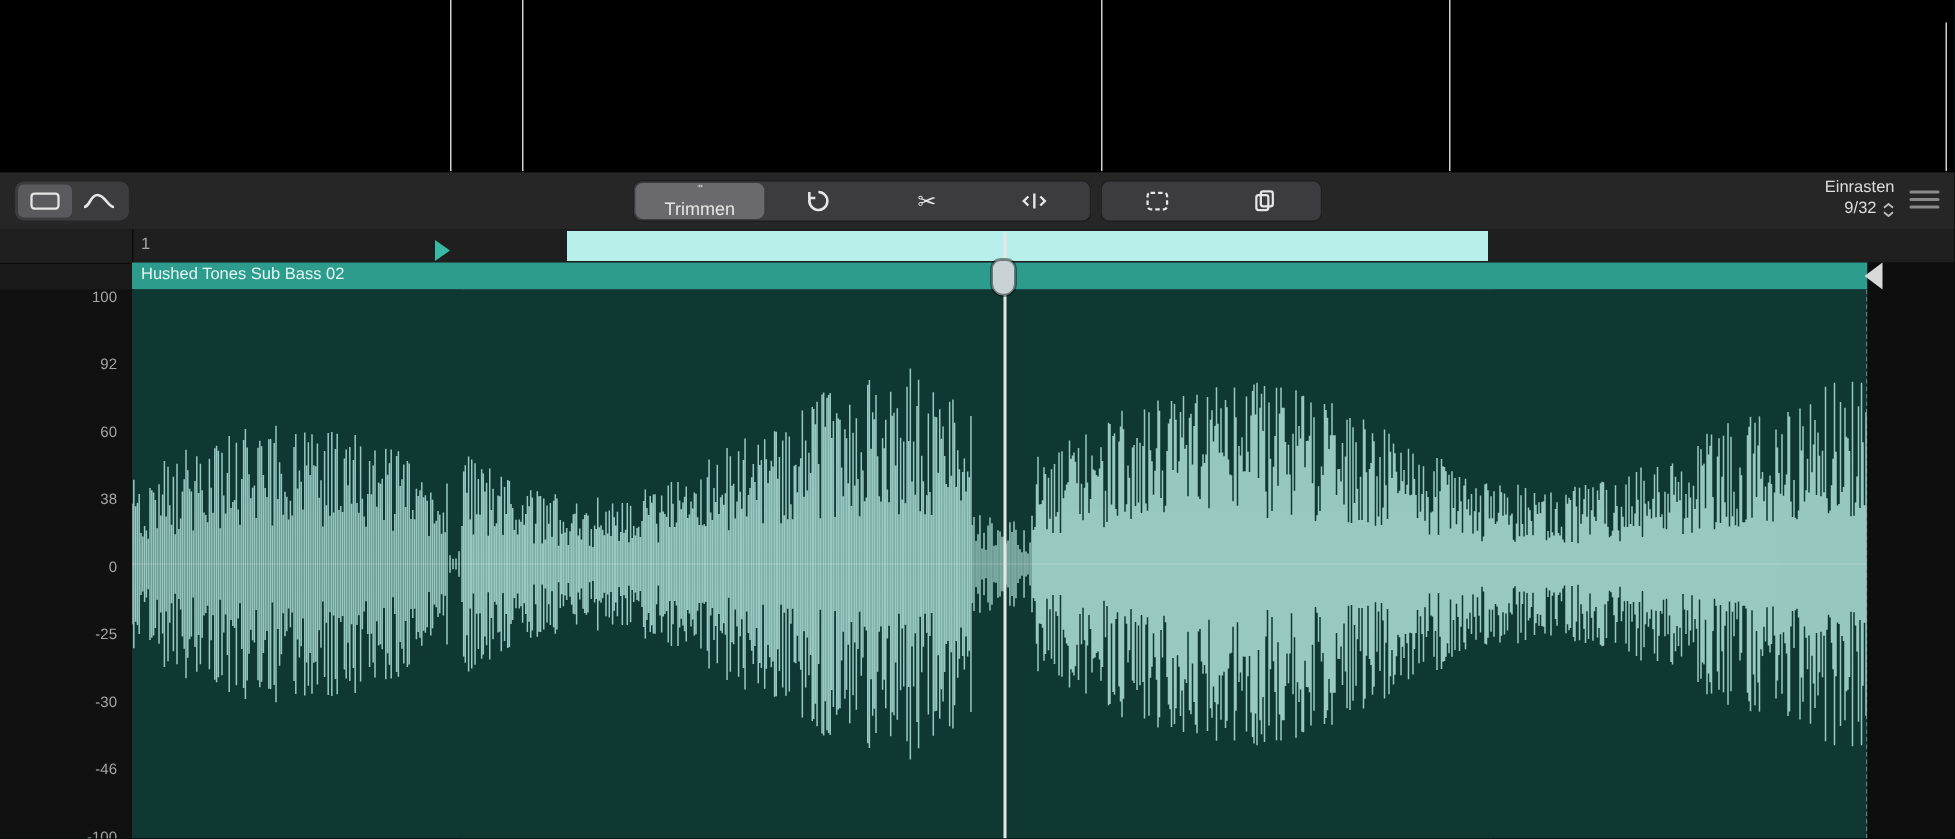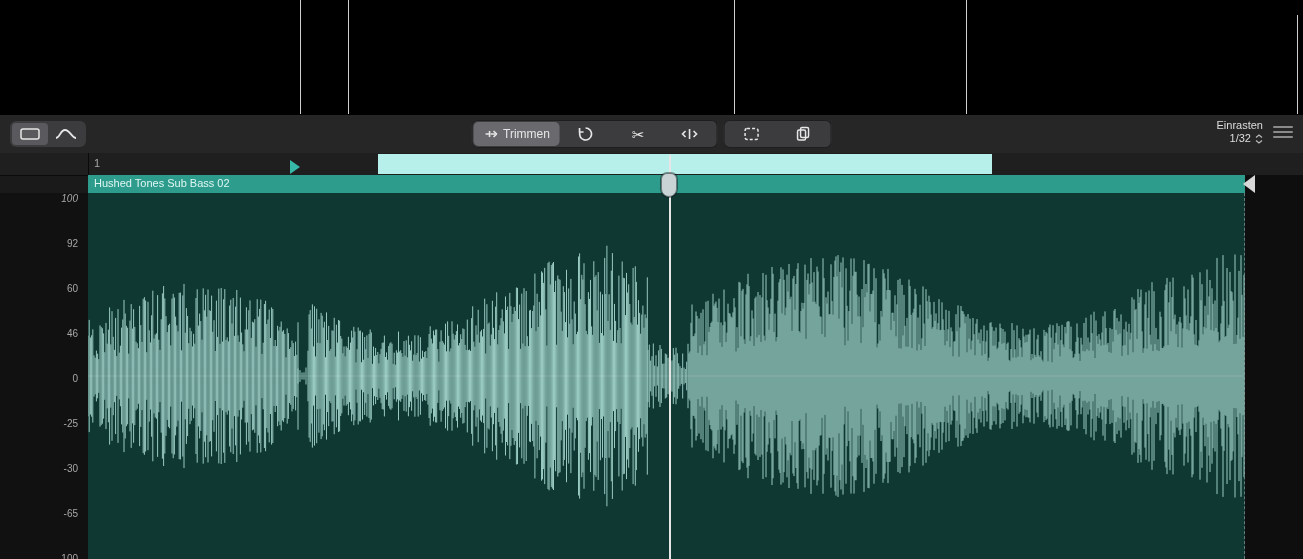--- a/index.html
+++ b/index.html
@@ -65,24 +65,25 @@
     display: flex;
     background: #3c3c3f;
     border-radius: 6px;
     padding: 2px;
     box-shadow: 0 0 0 1px rgba(0,0,0,.5) inset;
   }
   .tool-btn {
     height: 24px;
     min-width: 32px;
     display: flex; align-items: center; justify-content: center;
-    padding: 0 10px;
+    padding: 0 20px;
     border-radius: 5px;
     gap: 6px;
     color: #e6e6e6;
+    flex-direction: column;
   }
   .tool-btn.active { background: #6a6a6e; }
   .tool-btn svg, .tool-btn .glyph { color: #e6e6e6; }
   .tool-label { font-size: 12px; }
 
   .right-tools {
     position: absolute;
     right: 10px; top: 4px;
     display: flex; align-items: center; gap: 10px;
   }
@@ -297,21 +298,21 @@
               <rect x="5" y="1.5" width="8" height="10" rx="1.5" fill="none" stroke="#e6e6e6" stroke-width="1.5"></rect>
             </svg>
           </div>
         </div>
       </div>
 
       <div class="right-tools" data-interactable="false">
         <div class="snap-block" data-interactable="true">
           <div class="snap-title" data-interactable="false">Einrasten</div>
           <div class="snap-value" data-interactable="true">
-            <span data-interactable="false">1/32</span>
+            <span data-interactable="false">9/32</span>
             <svg width="8" height="10" viewBox="0 0 8 10" data-interactable="false">
               <path d="M1 3.5L4 1l3 2.5M1 6.5L4 9l3-2.5" fill="none" stroke="#bbb" stroke-width="1.2"></path>
             </svg>
           </div>
         </div>
         <div class="grip" data-interactable="true">
           <div></div>
             <div></div>
             <div></div>
         </div>
@@ -326,28 +327,28 @@
 
     <div id="cycle" class="cycle-range" data-interactable="true" style="left: 378px; width: 614px;"></div>
 
     <div id="region-start" class="region-start" data-interactable="true" style="left: 290px;"></div>
 
     <div class="clip-header" data-interactable="true">
       <span class="clip-name" data-interactable="false">Hushed Tones Sub Bass 02</span>
     </div>
 
     <div class="amp-gutter" data-interactable="false" id="ampGutter">
-        <div class="amp-tick" data-interactable="false" style="top: 0px; font-style: italic;">100</div>
+        <div class="amp-tick" data-interactable="false" style="top: 0px;">100</div>
         <div class="amp-tick" data-interactable="false" style="top: 45px;">92</div>
         <div class="amp-tick" data-interactable="false" style="top: 90px;">60</div>
-        <div class="amp-tick" data-interactable="false" style="top: 135px;">46</div>
+        <div class="amp-tick" data-interactable="false" style="top: 135px;">38</div>
         <div class="amp-tick" data-interactable="false" style="top: 180px;">0</div>
         <div class="amp-tick" data-interactable="false" style="top: 225px; text-align: right;">-25</div>
         <div class="amp-tick" data-interactable="false" style="top: 270px;">-30</div>
-        <div class="amp-tick" data-interactable="false" style="top: 315px;">-65</div>
+        <div class="amp-tick" data-interactable="false" style="top: 315px;">-46</div>
         <div class="amp-tick" data-interactable="false" style="top: 360px;">-100</div>
       </div>
 
     <div class="wave-area" data-interactable="true" id="waveArea">
       <div id="selection" class="selection" data-interactable="true" style="left: 220px; width: 684px;"></div>
       <svg class="wf" id="wfsvg" preserveAspectRatio="none" data-interactable="false" viewBox="0 0 1157 366">
           <rect x="0" y="0" width="1157" height="366" fill="#0f3833"></rect>
           <path d="M0.0 142.8V223.2M1.2 126.9V239.1M2.4 144.5V221.5M3.6 142.3V223.7M4.8 136.4V229.6M6.0 162.4V203.6M7.2 164.7V201.3M8.4 157.6V208.4M9.6 160.7V205.3M10.8 166.1V199.9M12.0 132.4V233.6M13.2 133.9V232.1M14.4 135.3V230.7M15.6 140.4V225.6M16.8 159.2V206.8M18.0 129.9V236.1M19.2 150.6V215.4M20.4 136.7V229.3M21.6 114.4V251.6M22.8 151.4V214.6M24.0 118.2V247.8M25.2 143.8V222.2M26.4 156.8V209.2M27.6 124.9V241.1M28.8 163.1V202.9M30.0 116.1V249.9M31.2 159.6V206.4M32.4 152.7V213.3M33.6 134.6V231.4M34.8 126.5V239.5M36.0 106.9V259.1M37.2 120.5V245.5M38.4 132.8V233.2M39.6 134.7V231.3M40.8 160.6V205.4M42.0 127.6V238.4M43.2 111.1V254.9M44.4 135.6V230.4M45.6 116.2V249.8M46.8 133.9V232.1M48.0 148.7V217.3M49.2 150.3V215.7M50.4 155.2V210.8M51.6 112.9V253.1M52.8 132.1V233.9M54.0 148.9V217.1M55.2 105.8V260.2M56.4 104.2V261.8M57.6 107.5V258.5M58.8 159.2V206.8M60.0 108.8V257.2M61.2 137.3V228.7M62.4 149.4V216.6M63.6 122.3V243.7M64.8 97.7V268.3M66.0 145.6V220.4M67.2 141.6V224.4M68.4 140.3V225.7M69.6 102.1V263.9M70.8 146.7V219.3M72.0 156.9V209.1M73.2 126.3V239.7M74.4 100.4V265.6M75.6 93.0V273.0M76.8 105.4V260.6M78.0 123.2V242.8M79.2 139.1V226.9M80.4 132.1V233.9M81.6 130.7V235.3M82.8 152.4V213.6M84.0 105.5V260.5M85.2 100.8V265.2M86.4 104.5V261.5M87.6 123.6V242.4M88.8 132.4V233.6M90.0 138.4V227.6M91.2 99.8V266.2M92.4 99.6V266.4M93.6 157.3V208.7M94.8 102.4V263.6M96.0 90.9V275.1M97.2 139.7V226.3M98.4 115.1V250.9M99.6 122.9V243.1M100.8 150.2V215.8M102.0 134.8V231.2M103.2 138.2V227.8M104.4 153.4V212.6M105.6 140.8V225.2M106.8 150.6V215.4M108.0 105.0V261.0M109.2 96.3V269.7M110.4 132.6V233.4M111.6 120.6V245.4M112.8 128.1V237.9M114.0 146.7V219.3M115.2 95.3V270.7M116.4 117.3V248.7M117.6 101.8V264.2M118.8 123.7V242.3M120.0 96.5V269.5M121.2 117.2V248.8M122.4 117.8V248.2M123.6 102.6V263.4M124.8 138.8V227.2M126.0 127.2V238.8M127.2 158.0V208.0M128.4 107.6V258.4M129.6 143.9V222.1M130.8 95.6V270.4M132.0 150.8V215.2M133.2 95.0V271.0M134.4 148.6V217.4M135.6 106.3V259.7M136.8 96.1V269.9M138.0 147.0V219.0M139.2 144.4V221.6M140.4 148.4V217.6M141.6 112.6V253.4M142.8 106.7V259.3M144.0 130.5V235.5M145.2 105.0V261.0M146.4 142.9V223.1M147.6 113.6V252.4M148.8 97.0V269.0M150.0 142.4V223.6M151.2 148.8V217.2M152.4 104.6V261.4M153.6 139.5V226.5M154.8 151.3V214.7M156.0 158.2V207.8M157.2 136.4V229.6M158.4 114.3V251.7M159.6 136.5V229.5M160.8 117.3V248.7M162.0 107.4V258.6M163.2 144.9V221.1M164.4 128.7V237.3M165.6 129.5V236.5M166.8 126.2V239.8M168.0 153.7V212.3M169.2 106.2V259.8M170.4 123.5V242.5M171.6 115.9V250.1M172.8 106.6V259.4M174.0 160.9V205.1M175.2 149.7V216.3M176.4 111.0V255.0M177.6 107.8V258.2M178.8 131.0V235.0M180.0 126.5V239.5M181.2 116.6V249.4M182.4 145.0V221.0M183.6 114.4V251.6M184.8 116.0V250.0M186.0 153.0V213.0M187.2 147.0V219.0M188.4 153.1V212.9M189.6 132.8V233.2M190.8 137.6V228.4M192.0 133.9V232.1M193.2 128.5V237.5M194.4 138.5V227.5M195.6 137.1V228.9M196.8 140.9V225.1M198.0 164.3V201.7M199.2 135.4V230.6M200.4 140.1V225.9M201.6 156.0V210.0M202.8 154.2V211.8M204.0 147.6V218.4M205.2 150.1V215.9M206.4 162.9V203.1M207.6 148.6V217.4M208.8 161.8V204.2M210.0 129.3V236.7M210.0 175.4V190.6M212.0 177.1V188.9M214.0 179.5V186.5M216.0 179.3V186.7M218.0 174.5V191.5M220.0 157.7V208.3M221.1 121.3V244.7M222.2 117.1V248.9M223.3 135.5V230.5M224.4 111.4V254.6M225.5 153.4V212.6M226.5 113.4V252.6M227.6 163.4V202.6M228.7 115.8V250.2M229.8 149.8V216.2M230.9 126.3V239.7M232.0 150.2V215.8M233.1 119.9V246.1M234.2 122.7V243.3M235.3 134.6V231.4M236.4 128.8V237.2M237.5 164.2V201.8M238.5 119.4V246.6M239.6 147.0V219.0M240.7 132.9V233.1M241.8 157.9V208.1M242.9 155.9V210.1M244.0 137.4V228.6M245.1 137.8V228.2M246.2 124.8V241.2M247.3 163.6V202.4M248.4 131.7V234.3M249.5 149.6V216.4M250.5 127.0V239.0M251.6 127.7V238.3M252.7 143.0V223.0M253.8 145.7V220.3M254.9 160.3V205.7M256.0 153.5V212.5M257.1 163.3V202.7M258.2 153.3V212.7M259.3 154.8V211.2M260.4 143.8V222.2M261.5 156.8V209.2M262.5 149.6V216.4M263.6 137.7V228.3M264.7 144.5V221.5M265.8 133.8V232.2M266.9 138.6V227.4M268.0 169.4V196.6M269.1 156.2V209.8M270.2 134.5V231.5M271.3 137.8V228.2M272.4 137.6V228.4M273.5 169.3V196.7M274.5 139.4V226.6M275.6 166.7V199.3M276.7 144.0V222.0M277.8 156.2V209.8M278.9 142.4V223.6M280.0 164.9V201.1M281.1 140.9V225.1M282.2 136.5V229.5M283.3 139.4V226.6M284.4 170.8V195.2M285.5 153.6V212.4M286.5 162.8V203.2M287.6 154.9V211.1M288.7 162.0V204.0M289.8 159.0V207.0M290.9 170.3V195.7M292.0 161.2V204.8M293.1 155.9V210.1M294.2 149.9V216.1M295.3 149.5V216.5M296.4 142.6V223.4M297.5 164.0V202.0M298.5 159.4V206.6M299.6 166.7V199.3M300.7 153.1V212.9M301.8 150.4V215.6M302.9 149.2V216.8M304.0 150.7V215.3M305.1 170.9V195.1M306.2 159.7V206.3M307.3 171.7V194.3M308.4 157.3V208.7M309.5 159.6V206.4M310.5 138.6V227.4M311.6 158.5V207.5M312.7 157.2V208.8M313.8 160.1V205.9M314.9 163.8V202.2M316.0 148.1V217.9M317.1 162.7V203.3M318.2 147.4V218.6M319.3 164.3V201.7M320.4 142.7V223.3M321.5 151.8V214.2M322.5 157.4V208.6M323.6 148.2V217.8M324.7 167.7V198.3M325.8 161.6V204.4M326.9 142.3V223.7M328.0 162.1V203.9M329.1 160.1V205.9M330.2 142.4V223.6M331.3 168.5V197.5M332.4 144.2V221.8M333.5 165.7V200.3M334.5 157.7V208.3M335.6 164.0V202.0M336.7 159.0V207.0M337.8 158.1V207.9M338.9 165.0V201.0M340.0 154.4V211.6M341.1 141.0V225.0M342.2 133.3V232.7M343.3 145.6V220.4M344.4 150.4V215.6M345.5 137.6V228.4M346.5 142.2V223.8M347.6 136.6V229.4M348.7 136.5V229.5M349.8 156.1V209.9M350.9 168.6V197.4M352.0 148.7V217.3M353.1 137.3V228.7M354.2 148.0V218.0M355.3 149.7V216.3M356.4 151.6V214.4M357.5 130.7V235.3M358.5 158.3V207.7M359.6 128.4V237.6M360.7 142.8V223.2M361.8 158.4V207.6M362.9 155.4V210.6M364.0 128.3V237.7M365.1 140.7V225.3M366.2 146.5V219.5M367.3 142.0V224.0M368.4 138.1V227.9M369.5 131.4V234.6M370.5 152.4V213.6M371.6 150.0V216.0M372.7 141.3V224.7M373.8 146.0V220.0M374.9 135.4V230.6M376.0 136.1V229.9M377.1 151.9V214.1M378.2 157.0V209.0M379.3 126.6V239.4M380.4 157.1V208.9M381.5 156.5V209.5M382.5 157.9V208.1M383.6 125.1V240.9M384.7 113.3V252.7M385.8 148.7V217.3M386.9 153.7V212.3M388.0 132.4V233.6M389.1 141.7V224.3M390.2 116.8V249.2M391.3 149.6V216.4M392.4 138.5V227.5M393.5 136.9V229.1M394.5 143.5V222.5M395.6 135.9V230.1M396.7 105.7V260.3M397.8 160.5V205.5M398.9 111.2V254.8M400.0 130.9V235.1M401.1 129.5V236.5M402.2 152.6V213.4M403.3 141.4V224.6M404.4 107.8V258.2M405.5 134.8V231.2M406.5 146.1V219.9M407.6 113.7V252.3M408.7 99.3V266.7M409.8 151.3V214.7M410.9 137.0V229.0M412.0 132.3V233.7M413.1 125.1V240.9M414.2 116.3V249.7M415.3 128.4V237.6M416.4 140.4V225.6M417.5 103.5V262.5M418.5 117.0V249.0M419.6 113.6V252.4M420.7 155.9V210.1M421.8 99.9V266.1M422.9 113.2V252.8M424.0 129.0V237.0M425.1 120.9V245.1M426.2 114.1V251.9M427.3 118.0V248.0M428.4 94.5V271.5M429.5 94.9V271.1M430.5 126.1V239.9M431.6 111.6V254.4M432.7 155.8V210.2M433.8 100.6V265.4M434.9 150.5V215.5M436.0 95.2V270.8M437.1 153.2V212.8M438.2 98.0V268.0M439.3 143.2V222.8M440.4 153.1V212.9M441.5 117.5V248.5M442.5 116.9V249.1M443.6 135.1V230.9M444.7 118.0V248.0M445.8 112.5V253.5M446.9 80.6V285.4M448.0 138.2V227.8M449.1 100.7V265.3M450.2 134.0V232.0M451.3 108.9V257.1M452.4 122.4V243.6M453.5 78.3V287.7M454.5 79.6V286.4M455.6 89.9V276.1M456.7 74.9V291.1M457.8 116.4V249.6M458.9 152.5V213.5M460.0 70.0V296.0M461.1 68.7V297.3M462.2 91.5V274.5M463.3 72.1V293.9M464.4 70.4V295.6M465.5 69.0V297.0M466.5 99.0V267.0M467.6 87.7V278.3M468.7 151.7V214.3M469.8 82.5V283.5M470.9 86.0V280.0M472.0 86.8V279.2M473.1 118.6V247.4M474.2 137.9V228.1M475.3 93.2V272.8M476.4 99.1V266.9M477.5 129.1V236.9M478.5 76.8V289.2M479.6 144.3V221.7M480.7 95.5V270.5M481.8 130.7V235.3M482.9 85.9V280.1M484.0 126.3V239.7M485.1 151.2V214.8M486.2 108.5V257.5M487.3 120.6V245.4M488.4 141.1V224.9M489.5 138.7V227.3M490.5 63.5V302.5M491.6 60.4V305.6M492.7 106.2V259.8M493.8 81.9V284.1M494.9 86.5V279.5M496.0 70.3V295.7M497.1 111.2V254.8M498.2 137.9V228.1M499.3 141.3V224.7M500.4 99.2V266.8M501.5 105.9V260.1M502.5 86.9V279.1M503.6 133.4V232.6M504.7 141.8V224.2M505.8 68.2V297.8M506.9 84.1V281.9M508.0 82.2V283.8M509.1 117.4V248.6M510.2 79.1V286.9M511.3 149.9V216.1M512.4 98.8V267.2M513.5 140.0V226.0M514.5 101.4V264.6M515.6 142.5V223.5M516.7 64.9V301.1M517.8 101.0V265.0M518.9 52.7V313.3M520.0 128.0V238.0M521.1 101.3V264.7M522.2 136.9V229.1M523.3 77.7V288.3M524.4 60.1V305.9M525.5 147.9V218.1M526.5 110.9V255.1M527.6 127.9V238.1M528.7 149.8V216.2M529.8 137.2V228.8M530.9 82.6V283.4M532.0 135.0V231.0M533.1 150.3V215.7M534.2 68.5V297.5M535.3 84.8V281.2M536.4 85.2V280.8M537.5 122.1V243.9M538.5 79.9V286.1M539.6 99.5V266.5M540.7 91.3V274.7M541.8 111.0V255.0M542.9 129.6V236.4M544.0 131.7V234.3M545.1 74.9V291.1M546.2 124.1V241.9M547.3 73.3V292.7M548.4 88.9V277.1M549.5 131.6V234.4M550.5 107.2V258.8M551.6 119.9V246.1M552.7 140.7V225.3M553.8 121.6V244.4M554.9 112.6V253.4M556.0 134.7V231.3M557.1 121.4V244.6M558.2 125.2V240.8M559.3 84.3V281.7M560.0 157.0V209.0M561.3 151.6V214.4M562.7 167.6V198.4M564.0 163.2V202.8M565.3 150.5V215.5M566.7 172.7V193.3M568.0 162.2V203.8M569.3 173.5V192.5M570.7 157.4V208.6M572.0 152.0V214.0M573.3 155.9V210.1M574.7 170.8V195.2M576.0 170.5V195.5M577.3 160.5V205.5M578.7 161.4V204.6M580.0 164.8V201.2M581.3 164.6V201.4M582.7 169.4V196.6M584.0 167.4V198.6M585.3 155.1V210.9M586.7 161.7V204.3M588.0 154.7V211.3M589.3 160.2V205.8M590.7 170.3V195.7M592.0 173.1V192.9M593.3 175.1V190.9M594.7 160.5V205.5M596.0 174.6V191.4M597.3 176.0V190.0M598.7 168.7V197.3M600.0 150.8V215.2M601.0 160.4V205.6M602.0 158.4V207.6M603.0 129.8V236.2M604.0 111.5V254.5M605.0 143.4V222.6M606.0 143.0V223.0M607.0 140.5V225.5M608.0 118.5V247.5M609.0 123.0V243.0M610.0 159.9V206.1M611.0 125.5V240.5M612.0 152.8V213.2M613.0 119.8V246.2M614.0 162.3V203.7M615.0 116.3V249.7M616.0 151.3V214.7M617.0 148.4V217.6M618.0 108.7V257.3M619.0 162.3V203.7M620.0 107.8V258.2M621.0 139.1V226.9M622.0 134.0V232.0M623.0 130.0V236.0M624.0 128.5V237.5M625.0 100.7V265.3M626.0 112.8V253.2M627.0 110.6V255.4M628.0 108.6V257.4M629.0 114.8V251.2M630.0 129.1V236.9M631.0 105.6V260.4M632.0 149.6V216.4M633.0 129.5V236.5M634.0 153.8V212.2M635.0 132.2V233.8M636.0 96.6V269.4M637.0 128.7V237.3M638.0 149.0V217.0M639.0 139.6V226.4M640.0 110.7V255.3M641.0 120.0V246.0M642.0 120.7V245.3M643.0 123.6V242.4M644.0 124.7V241.3M645.0 119.4V246.6M646.0 105.2V260.8M647.0 114.3V251.7M648.0 158.5V207.5M649.0 134.2V231.8M650.0 155.0V211.0M651.0 88.9V277.1M652.0 89.7V276.3M653.0 143.3V222.7M654.0 97.7V268.3M655.0 95.9V270.1M656.0 146.4V219.6M657.0 150.9V215.1M658.0 101.4V264.6M659.0 91.3V274.7M660.0 80.8V285.2M661.0 93.1V272.9M662.0 148.1V217.9M663.0 143.2V222.8M664.0 117.4V248.6M665.0 125.5V240.5M666.0 153.0V213.0M667.0 105.3V260.7M668.0 103.6V262.4M669.0 144.4V221.6M670.0 99.0V267.0M671.0 142.0V224.0M672.0 102.1V263.9M673.0 149.0V217.0M674.0 104.4V261.6M675.0 80.0V286.0M676.0 142.6V223.4M677.0 147.5V218.5M678.0 81.8V284.2M679.0 107.2V258.8M680.0 114.5V251.5M681.0 136.8V229.2M682.0 120.8V245.2M683.0 105.8V260.2M684.0 74.0V292.0M685.0 80.8V285.2M686.0 139.0V227.0M687.0 120.6V245.4M688.0 148.5V217.5M689.0 144.1V221.9M690.0 107.7V258.3M691.0 89.3V276.7M692.0 86.1V279.9M693.0 74.3V291.7M694.0 120.4V245.6M695.0 76.4V289.6M696.0 86.9V279.1M697.0 122.2V243.8M698.0 114.5V251.5M699.0 81.7V284.3M700.0 98.6V267.4M701.0 71.0V295.0M702.0 106.1V259.9M703.0 103.7V262.3M704.0 137.9V228.1M705.0 85.5V280.5M706.0 82.9V283.1M707.0 116.7V249.3M708.0 91.0V275.0M709.0 75.9V290.1M710.0 70.2V295.8M711.0 138.0V228.0M712.0 139.6V226.4M713.0 118.0V248.0M714.0 109.8V256.2M715.0 115.7V250.3M716.0 110.0V256.0M717.0 71.6V294.4M718.0 145.8V220.2M719.0 86.9V279.1M720.0 80.5V285.5M721.0 101.3V264.7M722.0 90.8V275.2M723.0 65.1V300.9M724.0 89.5V276.5M725.0 108.8V257.2M726.0 79.1V286.9M727.0 108.7V257.3M728.0 111.1V254.9M729.0 73.6V292.4M730.0 78.5V287.5M731.0 113.4V252.6M732.0 123.3V242.7M733.0 123.8V242.2M734.0 141.1V224.9M735.0 65.3V300.7M736.0 85.1V280.9M737.0 144.1V221.9M738.0 104.3V261.7M739.0 110.6V255.4M740.0 98.5V267.5M741.0 121.3V244.7M742.0 121.2V244.8M743.0 71.3V294.7M744.0 108.1V257.9M745.0 121.6V244.4M746.0 84.0V282.0M747.0 67.6V298.4M748.0 63.4V302.6M749.0 83.3V282.7M750.0 62.1V303.9M751.0 125.7V240.3M752.0 78.8V287.2M753.0 69.5V296.5M754.0 94.4V271.6M755.0 64.4V301.6M756.0 134.6V231.4M757.0 152.3V213.7M758.0 75.3V290.7M759.0 112.8V253.2M760.0 147.7V218.3M761.0 118.1V247.9M762.0 97.6V268.4M763.0 65.5V300.5M764.0 130.9V235.1M765.0 82.7V283.3M766.0 65.4V300.6M767.0 78.8V287.2M768.0 78.8V287.2M769.0 101.6V264.4M770.0 123.4V242.6M771.0 103.5V262.5M772.0 123.4V242.6M773.0 150.1V215.9M774.0 96.1V269.9M775.0 134.2V231.8M776.0 67.1V298.9M777.0 104.2V261.8M778.0 91.0V275.0M779.0 99.3V266.7M780.0 71.1V294.9M781.0 70.8V295.2M782.0 118.5V247.5M783.0 101.0V265.0M784.0 100.9V265.1M785.0 97.5V268.5M786.0 75.3V290.7M787.0 129.2V236.8M788.0 85.2V280.8M789.0 154.4V211.6M790.0 150.5V215.5M791.0 131.2V234.8M792.0 147.6V218.4M793.0 118.0V248.0M794.0 123.7V242.3M795.0 76.3V289.7M796.0 80.3V285.7M797.0 85.5V280.5M798.0 106.4V259.6M799.0 97.1V268.9M800.0 75.9V290.1M801.0 97.1V268.9M802.0 97.2V268.8M803.0 137.0V229.0M804.0 119.8V246.2M805.0 119.7V246.3M806.0 128.0V238.0M807.0 102.3V263.7M808.0 143.3V222.7M809.0 111.3V254.7M810.0 86.9V279.1M811.0 155.2V210.8M812.0 85.7V280.3M813.0 155.6V210.4M814.0 91.9V274.1M815.0 142.4V223.6M816.0 101.9V264.1M817.0 132.8V233.2M818.0 153.6V212.4M819.0 124.9V241.1M820.0 153.7V212.3M821.0 86.6V279.4M822.0 93.1V272.9M823.0 121.8V244.2M824.0 155.1V210.9M825.0 119.6V246.4M826.0 115.7V250.3M827.0 95.9V270.1M828.0 101.2V264.8M829.0 157.5V208.5M830.0 124.5V241.5M831.0 151.4V214.6M832.0 111.7V254.3M833.0 157.0V209.0M834.0 145.3V220.7M835.0 93.4V272.6M836.0 130.5V235.5M837.0 153.0V213.0M838.0 96.2V269.8M839.0 108.2V257.8M840.0 125.7V240.3M841.0 102.7V263.3M842.0 109.2V256.8M843.0 121.5V244.5M844.0 135.9V230.1M845.0 134.1V231.9M846.0 108.9V257.1M847.0 127.9V238.1M848.0 120.4V245.6M849.0 136.3V229.7M850.0 130.1V235.9M851.0 106.2V259.8M852.0 137.2V228.8M853.0 136.8V229.2M854.0 109.3V256.7M855.0 126.3V239.7M856.0 137.0V229.0M857.0 152.3V213.7M858.0 116.8V249.2M859.0 148.1V217.9M860.0 136.3V229.7M861.0 117.9V248.1M862.0 154.2V211.8M863.0 134.4V231.6M864.0 138.4V227.6M865.0 163.3V202.7M866.0 148.7V217.3M867.0 148.0V218.0M868.0 121.2V244.8M869.0 138.3V227.7M870.0 112.4V253.6M871.0 163.7V202.3M872.0 134.5V231.5M873.0 113.0V253.0M874.0 117.9V248.1M875.0 118.4V247.6M876.0 121.2V244.8M877.0 130.2V235.8M878.0 123.5V242.5M879.0 159.3V206.7M880.0 121.1V244.9M881.0 145.7V220.3M882.0 125.6V240.4M883.0 156.5V209.5M884.0 147.6V218.4M885.0 125.0V241.0M886.0 141.2V224.8M887.0 162.2V203.8M888.0 130.7V235.3M889.0 126.1V239.9M890.0 146.5V219.5M891.0 139.8V226.2M892.0 150.5V215.5M893.0 136.4V229.6M894.0 162.6V203.4M895.0 147.9V218.1M896.0 132.5V233.5M897.0 160.9V205.1M898.0 148.5V217.5M899.0 137.4V228.6M900.0 167.9V198.1M901.0 164.6V201.4M902.0 129.9V236.1M903.0 129.3V236.7M904.0 133.9V232.1M905.0 152.7V213.3M906.0 137.8V228.2M907.0 152.5V213.5M908.0 134.5V231.5M909.0 156.3V209.7M910.0 154.7V211.3M911.0 148.8V217.2M912.0 130.6V235.4M913.0 135.1V230.9M914.0 150.8V215.2M915.0 136.0V230.0M916.0 150.0V216.0M917.0 138.6V227.4M918.0 156.9V209.1M919.0 150.7V215.3M920.0 149.4V216.6M921.0 166.9V199.1M922.0 168.2V197.8M923.0 156.0V210.0M924.0 130.1V235.9M925.0 164.5V201.5M926.0 137.2V228.8M927.0 156.3V209.7M928.0 164.7V201.3M929.0 132.4V233.6M930.0 163.6V202.4M931.0 145.3V220.7M932.0 147.2V218.8M933.0 154.3V211.7M934.0 163.9V202.1M935.0 135.7V230.3M936.0 143.5V222.5M937.0 149.6V216.4M938.0 141.8V224.2M939.0 149.1V216.9M940.0 141.7V224.3M941.0 141.2V224.8M942.0 136.6V229.4M943.0 167.2V198.8M944.0 161.0V205.0M945.0 165.4V200.6M946.0 135.3V230.7M947.0 161.8V204.2M948.0 164.0V202.0M949.0 146.4V219.6M950.0 141.8V224.2M951.0 162.4V203.6M952.0 164.0V202.0M953.0 158.2V207.8M954.0 166.6V199.4M955.0 168.6V197.4M956.0 136.9V229.1M957.0 142.8V223.2M958.0 138.9V227.1M959.0 140.3V225.7M960.0 168.3V197.7M961.0 134.3V231.7M962.0 131.5V234.5M963.0 144.6V221.4M964.0 169.2V196.8M965.0 132.2V233.8M966.0 156.2V209.8M967.0 149.9V216.1M968.0 139.7V226.3M969.0 130.3V235.7M970.0 151.5V214.5M971.0 133.0V233.0M972.0 163.4V202.6M973.0 147.1V218.9M974.0 131.8V234.2M975.0 151.5V214.5M976.0 154.3V211.7M977.0 134.0V232.0M978.0 140.4V225.6M979.0 129.1V236.9M980.0 128.1V237.9M981.0 128.5V237.5M982.0 156.2V209.8M983.0 133.6V232.4M984.0 158.1V207.9M985.0 165.1V200.9M986.0 164.1V201.9M987.0 160.8V205.2M988.0 148.8V217.2M989.0 130.5V235.5M990.0 144.4V221.6M991.0 160.6V205.4M992.0 167.9V198.1M993.0 144.8V221.2M994.0 151.5V214.5M995.0 158.1V207.9M996.0 130.0V236.0M997.0 158.3V207.7M998.0 124.7V241.3M999.0 156.3V209.7M1000.0 144.5V221.5M1001.0 157.6V208.4M1002.0 149.3V216.7M1003.0 121.7V244.3M1004.0 140.1V225.9M1005.0 157.7V208.3M1006.0 118.7V247.3M1007.0 165.0V201.0M1008.0 127.5V238.5M1009.0 142.8V223.2M1010.0 150.9V215.1M1011.0 141.1V224.9M1012.0 146.5V219.5M1013.0 152.7V213.3M1014.0 139.5V226.5M1015.0 123.3V242.7M1016.0 151.9V214.1M1017.0 118.4V247.6M1018.0 135.1V230.9M1019.0 151.6V214.4M1020.0 149.9V216.1M1021.0 159.1V206.9M1022.0 134.9V231.1M1023.0 159.9V206.1M1024.0 136.1V229.9M1025.0 148.7V217.3M1026.0 117.7V248.3M1027.0 116.0V250.0M1028.0 136.9V229.1M1029.0 124.9V241.1M1030.0 141.6V224.4M1031.0 128.3V237.7M1032.0 140.5V225.5M1033.0 121.4V244.6M1034.0 163.0V203.0M1035.0 152.6V213.4M1036.0 136.3V229.7M1037.0 152.1V213.9M1038.0 128.7V237.3M1039.0 138.7V227.3M1040.0 162.1V203.9M1041.0 130.8V235.2M1042.0 146.4V219.6M1043.0 139.8V226.2M1044.0 104.3V261.7M1045.0 159.3V206.7M1046.0 106.5V259.5M1047.0 117.3V248.7M1048.0 116.1V249.9M1049.0 145.9V220.1M1050.0 96.1V269.9M1051.0 110.0V256.0M1052.0 104.1V261.9M1053.0 96.6V269.4M1054.0 138.4V227.6M1055.0 159.8V206.2M1056.0 155.2V210.8M1057.0 111.4V254.6M1058.0 99.2V266.8M1059.0 155.6V210.4M1060.0 124.9V241.1M1061.0 97.5V268.5M1062.0 141.8V224.2M1063.0 151.5V214.5M1064.0 89.2V276.8M1065.0 158.0V208.0M1066.0 98.2V267.8M1067.0 151.2V214.8M1068.0 134.9V231.1M1069.0 157.2V208.8M1070.0 146.2V219.8M1071.0 158.0V208.0M1072.0 118.7V247.3M1073.0 123.8V242.2M1074.0 155.1V210.9M1075.0 155.1V210.9M1076.0 153.3V212.7M1077.0 97.2V268.8M1078.0 91.5V274.5M1079.0 84.9V281.1M1080.0 152.1V213.9M1081.0 109.3V256.7M1082.0 88.8V277.2M1083.0 138.4V227.6M1084.0 104.0V262.0M1085.0 84.6V281.4M1086.0 126.2V239.8M1087.0 121.6V244.4M1088.0 141.1V224.9M1089.0 131.4V234.6M1090.0 154.2V211.8M1091.0 128.6V237.4M1092.0 124.0V242.0M1093.0 129.7V236.3M1094.0 154.6V211.4M1095.0 135.4V230.6M1096.0 93.3V272.7M1097.0 105.4V260.6M1098.0 122.4V243.6M1099.0 136.2V229.8M1100.0 96.5V269.5M1101.0 137.5V228.5M1102.0 130.2V235.8M1103.0 123.3V242.7M1104.0 81.7V284.3M1105.0 84.6V281.4M1106.0 141.3V224.7M1107.0 151.6V214.4M1108.0 127.0V239.0M1109.0 152.1V213.9M1110.0 153.2V212.8M1111.0 147.3V218.7M1112.0 79.3V286.7M1113.0 107.3V258.7M1114.0 91.2V274.8M1115.0 141.4V224.6M1116.0 133.9V232.1M1117.0 112.8V253.2M1118.0 135.3V230.7M1119.0 76.5V289.5M1120.0 121.9V244.1M1121.0 103.4V262.6M1122.0 87.0V279.0M1123.0 137.0V229.0M1124.0 95.3V270.7M1125.0 110.8V255.2M1126.0 137.8V228.2M1127.0 107.5V258.5M1128.0 135.1V230.9M1129.0 64.9V301.1M1130.0 139.1V226.9M1131.0 149.2V216.8M1132.0 147.3V218.7M1133.0 130.5V235.5M1134.0 112.8V253.2M1135.0 62.1V303.9M1136.0 108.1V257.9M1137.0 144.0V222.0M1138.0 143.0V223.0M1139.0 75.0V291.0M1140.0 135.0V231.0M1141.0 131.7V234.3M1142.0 78.9V287.1M1143.0 98.1V267.9M1144.0 99.2V266.8M1145.0 107.6V258.4M1146.0 151.1V214.9M1147.0 61.5V304.5M1148.0 150.8V215.2M1149.0 142.0V224.0M1150.0 124.7V241.3M1151.0 77.9V288.1M1152.0 145.7V220.3M1153.0 62.2V303.8M1154.0 101.9V264.1M1155.0 143.8V222.2M1156.0 81.8V284.2" stroke="#a7d9d0" stroke-width="1" opacity="0.9"></path>
           <line x1="0" y1="183" x2="1157" y2="183" stroke="rgba(255,255,255,.15)"></line>
         </svg>

